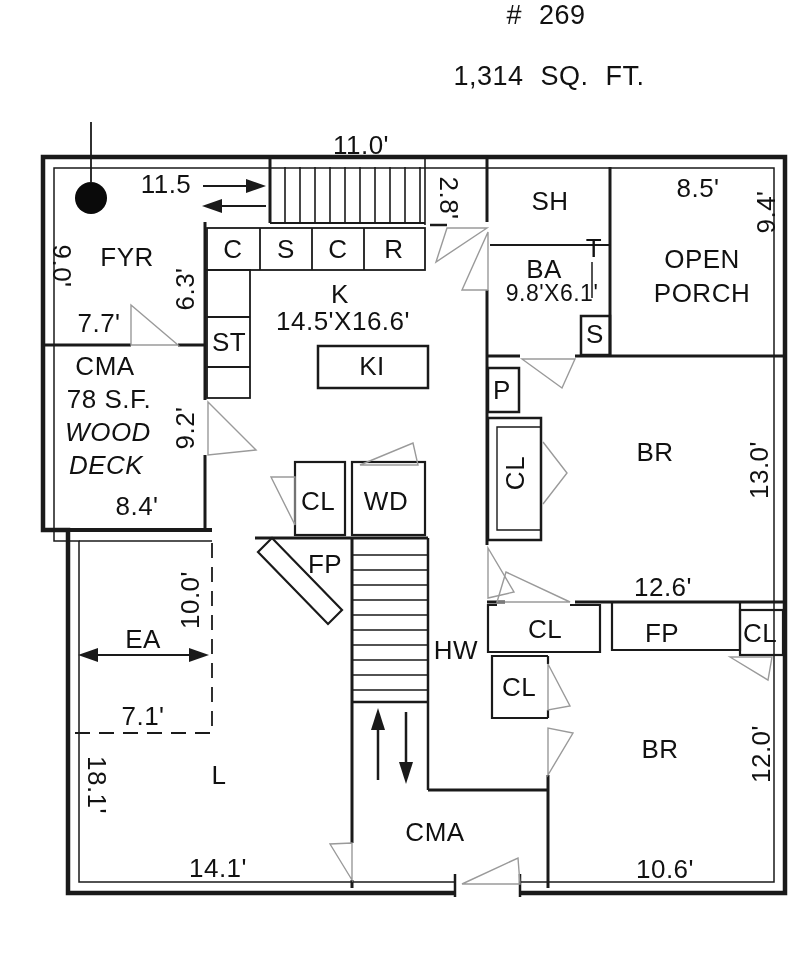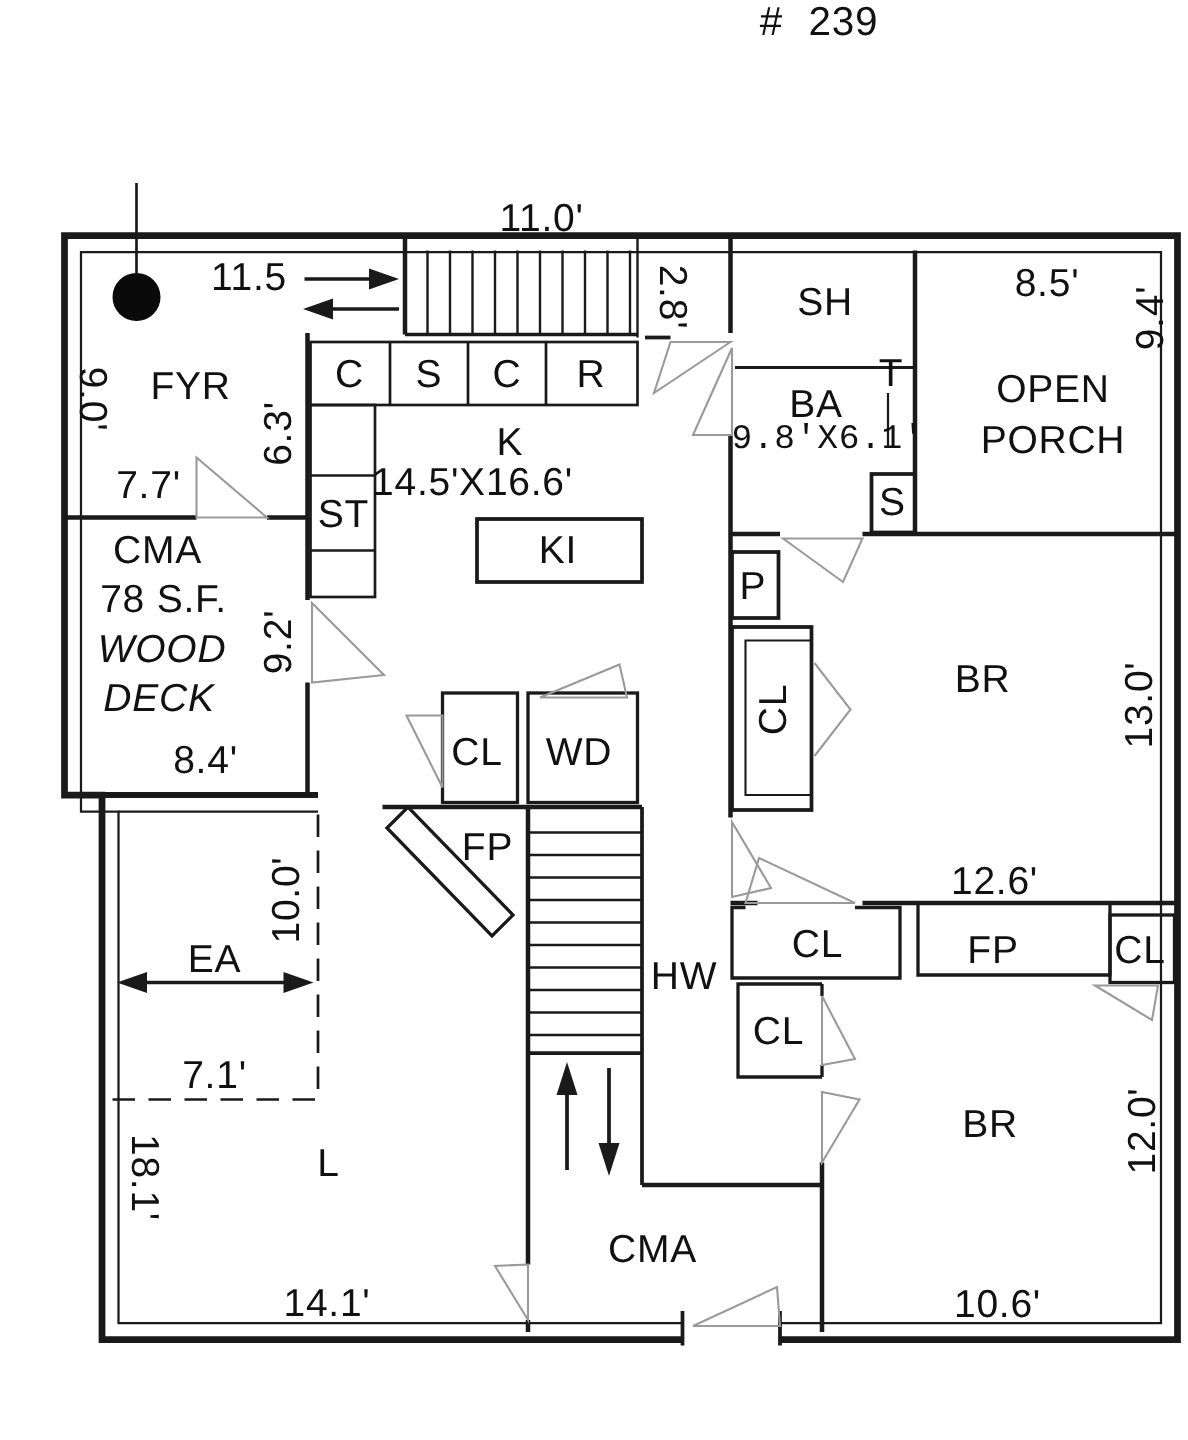--- a/index.html
+++ b/index.html
@@ -3,21 +3,21 @@
 <meta charset="utf-8">
 <style>
   html,body{margin:0;padding:0;background:#fff;}
   #plan{position:relative;width:792px;height:960px;background:#fff;overflow:hidden;
         font-family:"Liberation Sans", sans-serif;color:#111;}
   #linework{position:absolute;left:0;top:0;}
   .lbl{position:absolute;white-space:nowrap;font-size:26px;line-height:1;
        transform:translate(-50%,-50%);letter-spacing:.5px;}
   .rot90{transform:translate(-50%,-50%) rotate(90deg);}
   .rot270{transform:translate(-50%,-50%) rotate(-90deg);}
-  .sm{font-size:23px;font-family:Liberation Mono, monospace;}
+  .sm{font-size:23px;}
   .lg{font-size:27px;word-spacing:9px;}
   .xl{font-size:28px;word-spacing:14px;letter-spacing:1px;}
   .it{font-style:italic;}
 </style>
 </head>
 <body>
 
 <div id="plan">
 
   <svg id="linework" width="792" height="960" viewBox="0 0 792 960">
@@ -148,41 +148,42 @@
       <polygon points="488,548 514,592 488,598"></polygon>
       <polygon points="570,602 506,572 497,602"></polygon>
       <polygon points="548,664 570,706 548,710"></polygon>
       <polygon points="548,775 573,733 548,728"></polygon>
       <polygon points="730,657 768,680 772,657"></polygon>
       <polygon points="462,884 518,858 520,884"></polygon>
       <polygon points="352,880 330,844 352,843"></polygon>
     </g>
   </svg>
 
-  <div class="lbl lg" style="left:546px;top:15px"># 239</div>
+  <div class="lbl lg" style="left:546px;top:15px"># 269</div>
+  <div class="lbl lg" style="left:549px;top:76px">1,314 SQ. FT.</div>
 
 
 
   <div class="lbl" style="left:361px;top:145px">11.0'</div>
   <div class="lbl" style="left:166px;top:184px">11.5</div>
   <div class="lbl rot90" style="left:449px;top:198px">2.8'</div>
   <div class="lbl" style="left:698px;top:188px">8.5'</div>
   <div class="lbl rot270" style="left:766px;top:212px">9.4'</div>
 
   <div class="lbl" style="left:127px;top:257px">FYR</div>
   <div class="lbl rot90" style="left:62px;top:266px">9.0'</div>
   <div class="lbl rot270" style="left:185px;top:289px">6.3'</div>
   <div class="lbl" style="left:99px;top:323px">7.7'</div>
 
   <div class="lbl" style="left:233px;top:249px">C</div>
   <div class="lbl" style="left:286px;top:249px">S</div>
   <div class="lbl" style="left:338px;top:249px">C</div>
   <div class="lbl" style="left:394px;top:249px">R</div>
   <div class="lbl" style="left:340px;top:294px">K</div>
-  <div class="lbl" style="left:315px;top:321px">14.5'X16.6'</div>
+  <div class="lbl" style="left:343px;top:321px">14.5'X16.6'</div>
   <div class="lbl" style="left:229px;top:342px">ST</div>
   <div class="lbl" style="left:372px;top:366px">KI</div>
 
   <div class="lbl" style="left:550px;top:201px">SH</div>
   <div class="lbl" style="left:594px;top:248px">T</div>
   <div class="lbl" style="left:544px;top:269px">BA</div>
   <div class="lbl sm" style="left:552px;top:293px">9.8'X6.1'</div>
   <div class="lbl" style="left:595px;top:334px">S</div>
   <div class="lbl" style="left:702px;top:259px">OPEN</div>
   <div class="lbl" style="left:702px;top:293px">PORCH</div>

